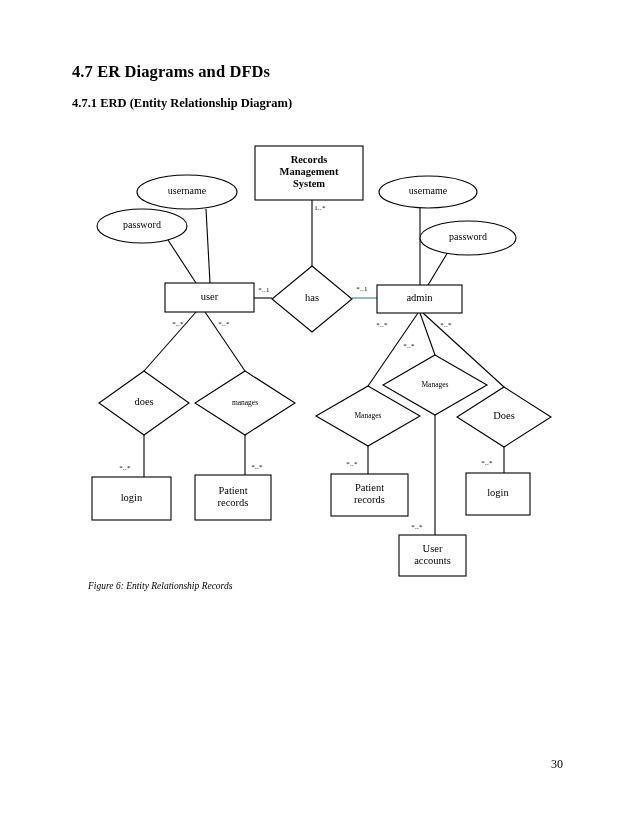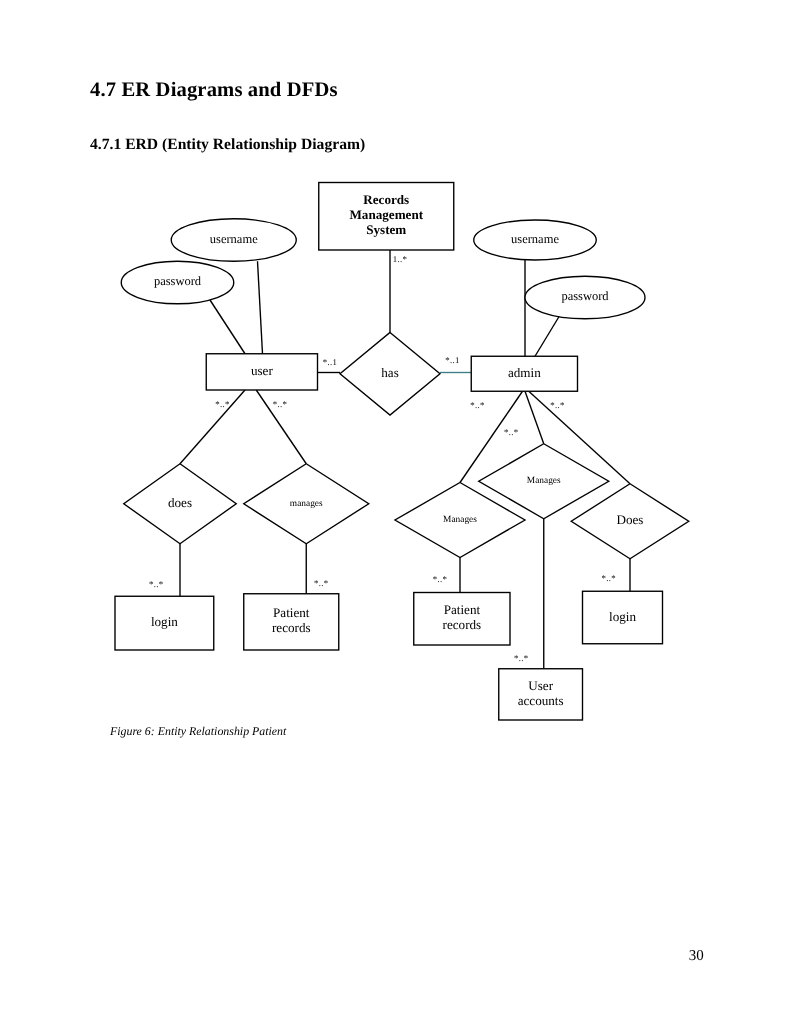--- a/index.html
+++ b/index.html
@@ -27,21 +27,21 @@
     left: 72px;
     top: 62px;
     font-size: 16.5px;
     font-weight: bold;
     letter-spacing: 0.1px;
     white-space: nowrap;
   }
   .heading-sub {
     position: absolute;
     left: 72px;
-    top: 108px;
+    top: 96px;
     font-size: 12.5px;
     font-weight: bold;
     white-space: nowrap;
   }
   .figure-caption {
     position: absolute;
     left: 88px;
     top: 581px;
     font-size: 9.5px;
     font-style: italic;
@@ -230,16 +230,16 @@
         <text x="409" y="216" class="lbl-card">*..*</text>
         <text x="446" y="195" class="lbl-card">*..*</text>
         <text x="125" y="338" class="lbl-card">*..*</text>
         <text x="257" y="337" class="lbl-card">*..*</text>
         <text x="352" y="334" class="lbl-card">*..*</text>
         <text x="417" y="397" class="lbl-card">*..*</text>
         <text x="487" y="333" class="lbl-card">*..*</text>
       </g>
   </svg>
 
-  <div class="figure-caption">Figure 6: Entity Relationship Patient</div>
+  <div class="figure-caption">Figure 6: Entity Relationship Records</div>
   <div class="page-number">30</div>
 
 </div>
 
 </body></html>

